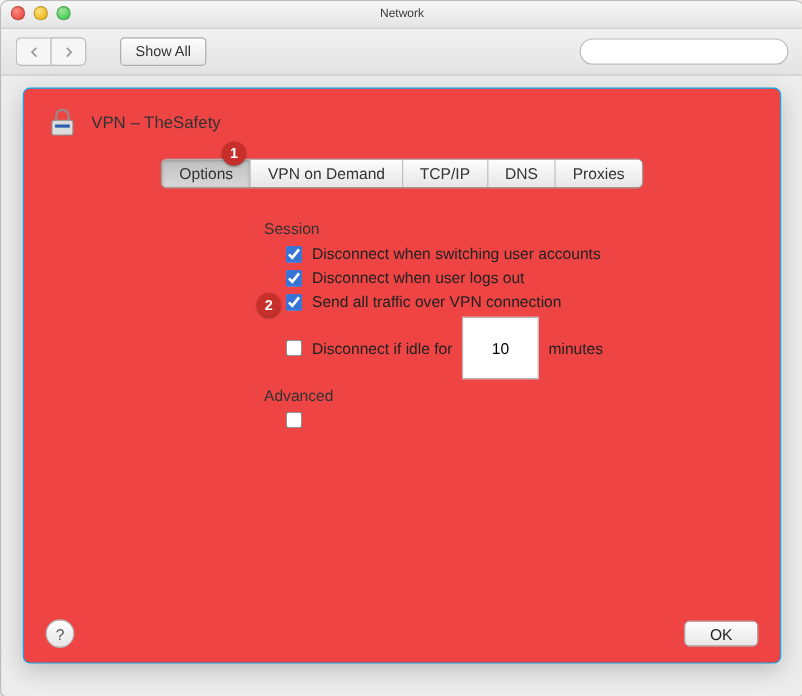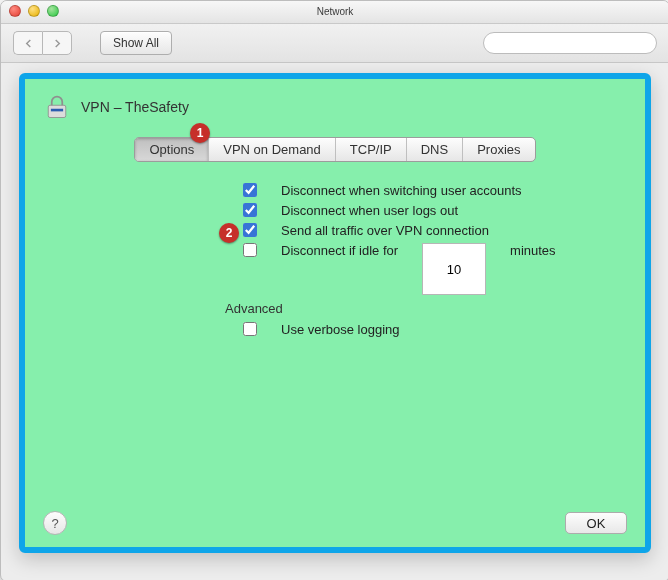--- a/index.html
+++ b/index.html
@@ -13,33 +13,33 @@
   .toolbar{height:38px;background:linear-gradient(#f1f1f1,#e3e3e3);border-bottom:1px solid #c7c7c7;display:flex;align-items:center;padding:0 12px;gap:28px}
   .navpair{display:flex}
   .navbtn{width:28px;height:22px;background:#f6f6f6;border:1px solid #b8b8b8;display:flex;align-items:center;justify-content:center;color:#8a8a8a;font-size:13px}
   .navbtn:first-child{border-radius:5px 0 0 5px;border-right:none}
   .navbtn:last-child{border-radius:0 5px 5px 0}
   .pillbtn{height:22px;padding:0 12px;background:linear-gradient(#fdfdfd,#e7e7e7);border:1px solid #aeaeae;border-radius:4px;display:flex;align-items:center;font-size:12px;color:#333;box-shadow:0 1px 0 #fff inset}
   .spacer{flex:1}
   .search{width:160px;height:20px;border:1px solid #bcbcbc;border-radius:11px;background:#fff;display:flex;align-items:center;padding:0 6px;gap:4px;color:#9a9a9a}
   .search input{border:none;outline:none;flex:1;font-size:12px;background:transparent}
   .panel-area{position:relative;height:calc(100% - 60px)}
-  .sheet{position:absolute;top:10px;left:18px;right:18px;bottom:30px;background:#86efac;border:6px solid #0ea5e9;border-radius:6px;box-shadow:0 6px 20px rgba(0,0,0,.2)}
+  .sheet{position:absolute;top:10px;left:18px;right:18px;bottom:30px;background:#ef4444;border:1px solid #0ea5e9;border-radius:6px;box-shadow:0 6px 20px rgba(0,0,0,.2)}
   .sheet-header{display:flex;align-items:center;gap:10px;padding:14px 18px 10px 18px}
   .lock{width:28px;height:28px;display:flex;align-items:center;justify-content:center}
   .sheet-title{font-size:14px;color:#333}
   .tabs{display:flex;justify-content:center;margin-top:6px;position:relative}
   .seg{display:flex;border:1px solid #9c9c9c;border-radius:5px;overflow:hidden;background:linear-gradient(#fdfdfd,#e6e6e6);box-shadow:0 1px 0 #fff inset}
   .seg button{border:none;background:transparent;padding:4px 14px;font-size:13px;color:#333;border-right:1px solid #bfbfbf;cursor:default}
   .seg button:last-child{border-right:none}
   .seg button.active{background:linear-gradient(#bfbfbf,#d8d8d8);box-shadow:inset 0 1px 3px rgba(0,0,0,.25)}
   .marker{position:absolute;width:20px;height:20px;border-radius:50%;background:#c62f2a;color:#fff;font-size:12px;font-weight:bold;display:flex;align-items:center;justify-content:center;box-shadow:0 1px 2px rgba(0,0,0,.4)}
   .body{padding:16px 30px 10px 200px}
   .groupHead{font-size:13px;color:#333;margin:10px 0 6px 0}
-  .row{display:flex;align-items:flex-start;gap:24px;margin:5px 0 5px 18px;font-size:13px;color:#222;position:relative}
+  .row{display:flex;align-items:center;gap:8px;margin:5px 0 5px 18px;font-size:13px;color:#222;position:relative}
   input[type=checkbox]{width:14px;height:14px;accent-color:#3874d6;margin:0}
   .numfield{width:30px;height:18px;border:1px solid #b6b6b6;background:#fff;text-align:center;font-size:13px;padding:16px}
   .sheet-footer{position:absolute;bottom:12px;right:18px;left:18px;display:flex;align-items:center}
   .helpbtn{width:22px;height:22px;border-radius:50%;border:1px solid #b5b5b5;background:linear-gradient(#fdfdfd,#e6e6e6);display:flex;align-items:center;justify-content:center;color:#555;font-size:13px}
   .sheet-footer .spacer{flex:1}
   .stdbtn{height:22px;padding:0 18px;border:1px solid #acacac;border-radius:5px;background:linear-gradient(#fdfdfd,#e8e8e8);font-size:13px;color:#222;margin-left:10px;min-width:62px}
   .marker1{top:-14px;left:165px}
   .marker2{left:-24px;top:0}
 </style>
 </head>
@@ -100,20 +100,21 @@
         <div class="seg">
           <button class="active">Options</button>
           <button>VPN on Demand</button>
           <button>TCP/IP</button>
           <button>DNS</button>
           <button>Proxies</button>
         </div>
       </div>
 
       <div class="body">
+        <div class="groupHead">Session</div>
 
         <label class="row">
           <input type="checkbox" checked="" style="">
           <span>Disconnect when switching user accounts</span>
         </label>
 
         <label class="row">
           <input type="checkbox" checked="" style="">
           <span>Disconnect when user logs out</span>
         </label>
@@ -128,21 +129,20 @@
           <input type="checkbox" style="">
           <span>Disconnect if idle for</span>
           <input class="numfield" type="text" value="10" style="">
           <span>minutes</span>
         </div>
 
         <div class="groupHead" style="margin-top:6px">Advanced</div>
 
         <label class="row">
           <input type="checkbox" style="">
-          <span>Use verbose logging</span>
         </label>
       </div>
 
       <div class="sheet-footer">
         <div class="helpbtn">
           <span>?</span>
         </div>
         <div class="spacer"></div>
         <button class="stdbtn">OK</button>
       </div>

